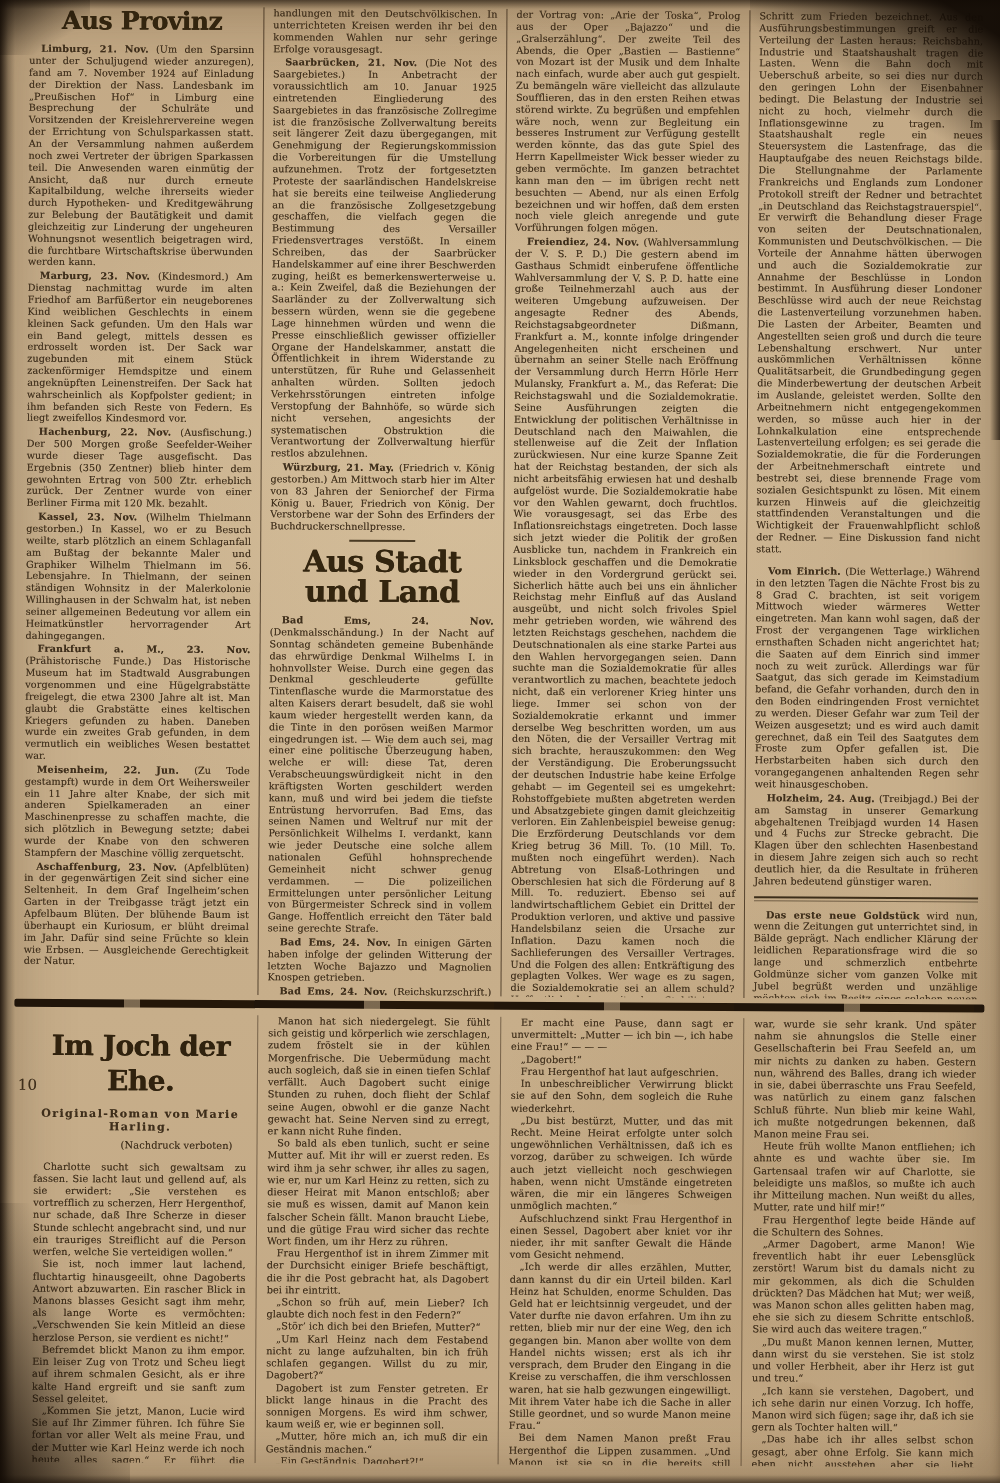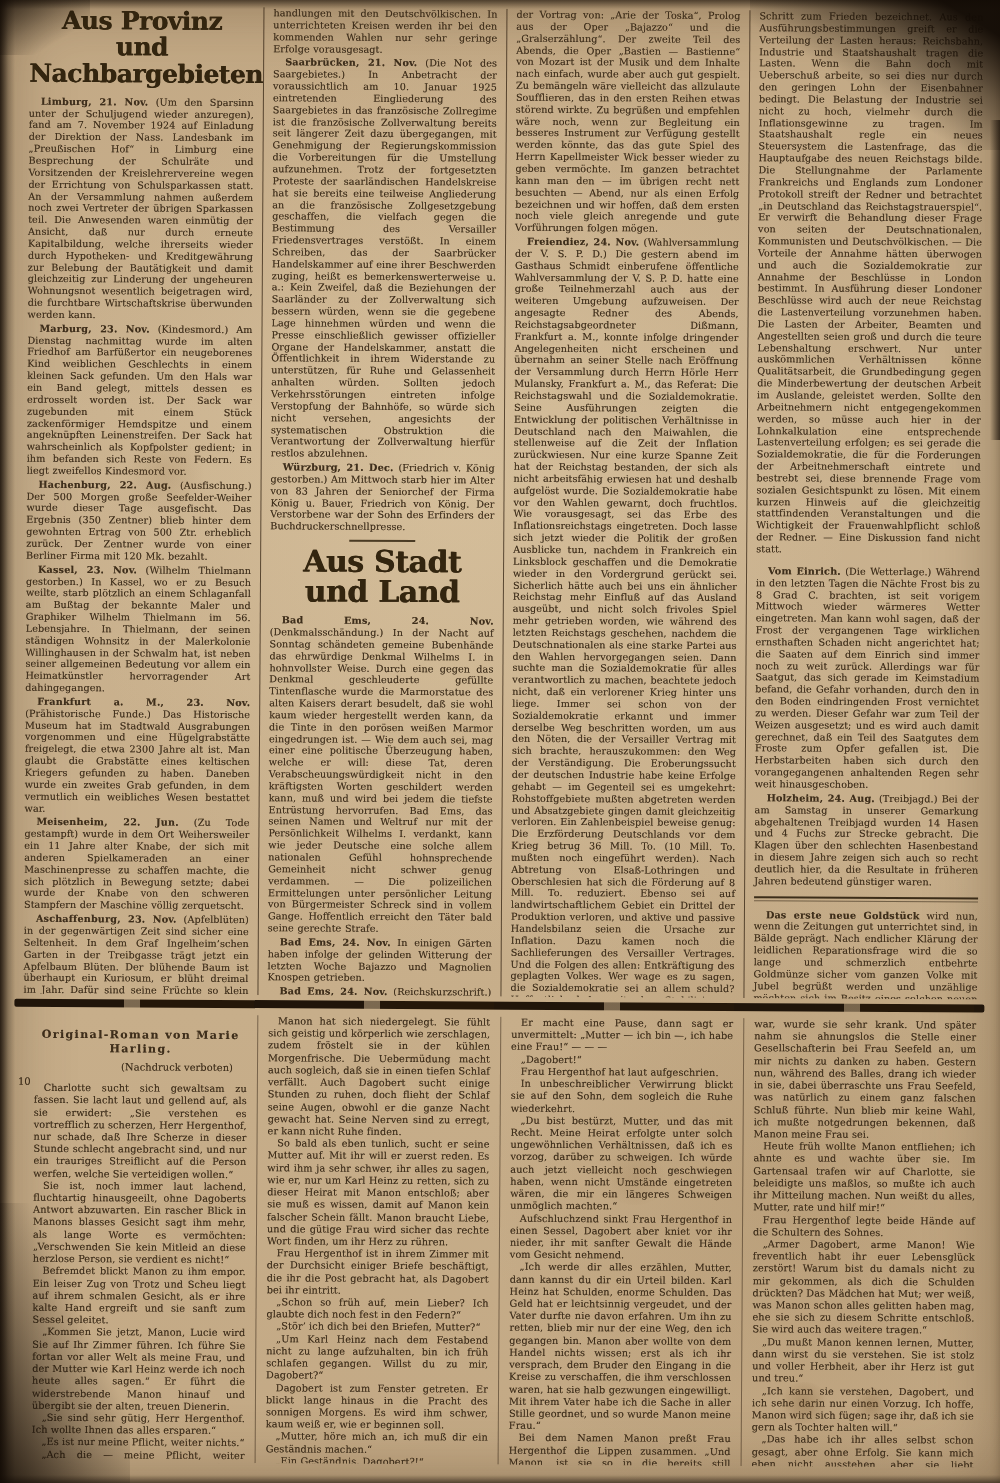--- a/index.html
+++ b/index.html
@@ -28,21 +28,21 @@
   .gap{height:8px;}
   .fbar{height:8px;margin:5px 2px 7px 0;background:
     repeating-linear-gradient(90deg,#20150a 0 110px,rgba(32,21,10,0.45) 110px 126px,#241709 126px 240px);
     border-radius:2px;}
   .feuil{display:flex;height:448px;overflow:hidden;}
   .fcol{flex:0 0 243px;box-sizing:border-box;padding:0 10px;overflow:hidden;height:100%;
     font-size:9.7px;line-height:1.26;text-align:justify;letter-spacing:0.1px;color:#3e2e1b;}
   .fcol.frule{border-left:1px solid rgba(55,38,21,0.55);}
   .fcol1{padding-left:20px;}
   .fhead{position:relative;margin:14px 0 6px;}
-  .fnum{position:absolute;left:-16px;top:48px;font-size:10px;}
+  .fnum{position:absolute;left:-16px;top:48px;font-size:15px;}
   .ftitle{text-align:center;font-weight:bold;font-size:28px;letter-spacing:-0.5px;color:#30220e;text-shadow:0.5px 0 0 #30220e;margin-bottom:8px;}
   .fby{text-align:center;font-weight:bold;font-size:11px;letter-spacing:1.4px;}
   .fnote{text-align:right;padding-right:14px;font-size:9.8px;margin:5px 0 9px;}
   .ftext{white-space:pre-line;}
   .ov{position:absolute;pointer-events:none;}
   .edge-left{left:0;top:0;bottom:0;width:15px;background:linear-gradient(90deg,rgba(22,14,7,0.85),rgba(22,14,7,0.25) 55%,rgba(0,0,0,0));}
   .edge-top{left:0;right:0;top:0;height:9px;background:linear-gradient(180deg,rgba(22,14,7,0.55),rgba(0,0,0,0));}
   .edge-bottom{left:0;right:0;bottom:0;height:8px;background:linear-gradient(0deg,rgba(22,14,7,0.5),rgba(0,0,0,0));}
   .corner-tr{right:0;top:0;width:250px;height:150px;background:linear-gradient(to bottom left,rgba(18,11,5,0.97) 12%,rgba(18,11,5,0.45) 34%,rgba(0,0,0,0) 58%);}
   .edge-right{right:0;top:120px;width:10px;height:320px;background:linear-gradient(270deg,rgba(22,14,7,0.7),rgba(0,0,0,0));}
@@ -59,36 +59,35 @@
 
 <div class="photo">
   <div class="paper">
     <div class="content ink">
 
       <section class="main">
 
         <div class="col">
           <h1 class="head1">
             <span>Aus Provinz</span>
-            <span>und Nachbargebieten</span>
           </h1>
           <p class="art"><span class="dl">Limburg, 21. Nov.</span><span> (Um den Sparsinn unter der Schuljugend wieder anzuregen), fand am 7. November 1924 auf Einladung der Direktion der Nass. Landesbank im „Preußischen Hof“ in Limburg eine Besprechung der Schulräte und Vorsitzenden der Kreislehrervereine wegen der Errichtung von Schulsparkassen statt. An der Versammlung nahmen außerdem noch zwei Vertreter der übrigen Sparkassen teil. Die Anwesenden waren einmütig der Ansicht, daß nur durch erneute Kapitalbildung, welche ihrerseits wieder durch Hypotheken- und Kreditgewährung zur Belebung der Bautätigkeit und damit gleichzeitig zur Linderung der ungeheuren Wohnungsnot wesentlich beigetragen wird, die furchtbare Wirtschaftskrise überwunden werden kann.</span></p>
           <p class="art"><span class="dl">Marburg, 23. Nov.</span><span> (Kindesmord.) Am Dienstag nachmittag wurde im alten Friedhof am Barfüßertor ein neugeborenes Kind weiblichen Geschlechts in einem kleinen Sack gefunden. Um den Hals war ein Band gelegt, mittels dessen es erdrosselt worden ist. Der Sack war zugebunden mit einem Stück zackenförmiger Hemdspitze und einem angeknüpften Leinenstreifen. Der Sack hat wahrscheinlich als Kopfpolster gedient; in ihm befanden sich Reste von Federn. Es liegt zweifellos Kindesmord vor.</span></p>
-          <p class="art"><span class="dl">Hachenburg, 22. Aug.</span><span> (Ausfischung.) Der 500 Morgen große Seefelder-Weiher wurde dieser Tage ausgefischt. Das Ergebnis (350 Zentner) blieb hinter dem gewohnten Ertrag von 500 Ztr. erheblich zurück. Der Zentner wurde von einer Berliner Firma mit 120 Mk. bezahlt.</span></p>
+          <p class="art"><span class="dl">Hachenburg, 22. Nov.</span><span> (Ausfischung.) Der 500 Morgen große Seefelder-Weiher wurde dieser Tage ausgefischt. Das Ergebnis (350 Zentner) blieb hinter dem gewohnten Ertrag von 500 Ztr. erheblich zurück. Der Zentner wurde von einer Berliner Firma mit 120 Mk. bezahlt.</span></p>
           <p class="art"><span class="dl">Kassel, 23. Nov.</span><span> (Wilhelm Thielmann gestorben.) In Kassel, wo er zu Besuch weilte, starb plötzlich an einem Schlaganfall am Bußtag der bekannte Maler und Graphiker Wilhelm Thielmann im 56. Lebensjahre. In Thielmann, der seinen ständigen Wohnsitz in der Malerkolonie Willinghausen in der Schwalm hat, ist neben seiner allgemeinen Bedeutung vor allem ein Heimatkünstler hervorragender Art dahingegangen.</span></p>
           <p class="art"><span class="dl">Frankfurt a. M., 23. Nov.</span><span> (Prähistorische Funde.) Das Historische Museum hat im Stadtwald Ausgrabungen vorgenommen und eine Hügelgrabstätte freigelegt, die etwa 2300 Jahre alt ist. Man glaubt die Grabstätte eines keltischen Kriegers gefunden zu haben. Daneben wurde ein zweites Grab gefunden, in dem vermutlich ein weibliches Wesen bestattet war.</span></p>
           <p class="art"><span class="dl">Meisenheim, 22. Jun.</span><span> (Zu Tode gestampft) wurde in dem Ort Weihersweiler ein 11 Jahre alter Knabe, der sich mit anderen Spielkameraden an einer Maschinenpresse zu schaffen machte, die sich plötzlich in Bewegung setzte; dabei wurde der Knabe von den schweren Stampfern der Maschine völlig zerquetscht.</span></p>
           <p class="art"><span class="dl">Aschaffenburg, 23. Nov.</span><span> (Apfelblüten) in der gegenwärtigen Zeit sind sicher eine Seltenheit. In dem Graf Ingelheim’schen Garten in der Treibgasse trägt jetzt ein Apfelbaum Blüten. Der blühende Baum ist überhaupt ein Kuriosum, er blüht dreimal im Jahr. Dafür sind seine Früchte so klein wie Erbsen. — Ausgleichende Gerechtigkeit der Natur.</span></p>
 
         </div>
 
         <div class="col rule">
           <p class="art noind"><span>handlungen mit den Deutschvölkischen. In unterrichteten Kreisen werden ihr bei den kommenden Wahlen nur sehr geringe Erfolge vorausgesagt.</span></p>
           <p class="art"><span class="dl">Saarbrücken, 21. Nov.</span><span> (Die Not des Saargebietes.) In Anbetracht der voraussichtlich am 10. Januar 1925 eintretenden Eingliederung des Saargebietes in das französische Zollregime ist die französische Zollverwaltung bereits seit längerer Zeit dazu übergegangen, mit Genehmigung der Regierungskommission die Vorbereitungen für die Umstellung aufzunehmen. Trotz der fortgesetzten Proteste der saarländischen Handelskreise hat sie bereits eine teilweise Angliederung an die französische Zollgesetzgebung geschaffen, die vielfach gegen die Bestimmung des Versailler Friedensvertrages verstößt. In einem Schreiben, das der Saarbrücker Handelskammer auf eine ihrer Beschwerden zuging, heißt es bemerkenswerterweise u. a.: Kein Zweifel, daß die Beziehungen der Saarländer zu der Zollverwaltung sich bessern würden, wenn sie die gegebene Lage hinnehmen würden und wenn die Presse einschließlich gewisser offizieller Organe der Handelskammer, anstatt die Öffentlichkeit in ihrem Widerstande zu unterstützen, für Ruhe und Gelassenheit anhalten würden. Sollten jedoch Verkehrsstörungen eintreten infolge Verstopfung der Bahnhöfe, so würde sich nicht versehen, angesichts der systematischen Obstruktion die Verantwortung der Zollverwaltung hierfür restlos abzulehnen.</span></p>
-          <p class="art"><span class="dl">Würzburg, 21. Dec.</span><span> (Friedrich v. König gestorben.) Am Mittwoch starb hier im Alter von 83 Jahren der Seniorchef der Firma König u. Bauer, Friedrich von König. Der Verstorbene war der Sohn des Erfinders der Buchdruckerschnellpresse.</span></p>
+          <p class="art"><span class="dl">Würzburg, 21. May.</span><span> (Friedrich v. König gestorben.) Am Mittwoch starb hier im Alter von 83 Jahren der Seniorchef der Firma König u. Bauer, Friedrich von König. Der Verstorbene war der Sohn des Erfinders der Buchdruckerschnellpresse.</span></p>
           <div class="shortrule"></div>
           <h2 class="head2">Aus Stadt und Land</h2>
           <p class="art"><span class="dl">Bad Ems, 24. Nov.</span><span> (Denkmalsschändung.) In der Nacht auf Sonntag schändeten gemeine Bubenhände das ehrwürdige Denkmal Wilhelms I. in hohnvollster Weise. Durch eine gegen das Denkmal geschleuderte gefüllte Tintenflasche wurde die Marmorstatue des alten Kaisers derart besudelt, daß sie wohl kaum wieder hergestellt werden kann, da die Tinte in den porösen weißen Marmor eingedrungen ist. — Wie dem auch sei, mag einer eine politische Überzeugung haben, welche er will: diese Tat, deren Verabscheuungswürdigkeit nicht in den kräftigsten Worten geschildert werden kann, muß und wird bei jedem die tiefste Entrüstung hervorrufen. Bad Ems, das seinen Namen und Weltruf nur mit der Persönlichkeit Wilhelms I. verdankt, kann wie jeder Deutsche eine solche allem nationalen Gefühl hohnsprechende Gemeinheit nicht schwer genug verdammen. — Die polizeilichen Ermittelungen unter persönlicher Leitung von Bürgermeister Schreck sind in vollem Gange. Hoffentlich erreicht den Täter bald seine gerechte Strafe.</span></p>
           <p class="art"><span class="dl">Bad Ems, 24. Nov.</span><span> In einigen Gärten haben infolge der gelinden Witterung der letzten Woche Bajazzo und Magnolien Knospen getrieben.</span></p>
           <p class="art"><span class="dl">Bad Ems, 24. Nov.</span><span> (Reichskurzschrift.) Der vom hiesigen Gabelsberger Stenographenverein angesagte Kursus in Reichskurzschrift beginnt am Donnerstag den 26. Nov., abends 8 Uhr in der Fortbildungsschule. (Siehe Inserat.)</span></p>
 
         </div>
 
         <div class="col rule">
           <p class="art noind"><span>der Vortrag von: „Arie der Toska“, Prolog aus der Oper „Bajazzo“ und die „Gralserzählung“. Der zweite Teil des Abends, die Oper „Bastien — Bastienne“ von Mozart ist der Musik und dem Inhalte nach einfach, wurde aber auch gut gespielt. Zu bemängeln wäre vielleicht das allzulaute Soufflieren, das in den ersten Reihen etwas störend wirkte. Zu begrüßen und empfehlen wäre noch, wenn zur Begleitung ein besseres Instrument zur Verfügung gestellt werden könnte, das das gute Spiel des Herrn Kapellmeister Wick besser wieder zu geben vermöchte. Im ganzen betrachtet kann man den — im übrigen recht nett besuchten — Abend, nur als einen Erfolg bezeichnen und wir hoffen, daß dem ersten noch viele gleich anregende und gute Vorführungen folgen mögen.</span></p>
@@ -106,20 +105,21 @@
 
       </section>
 
       <div class="fbar"></div>
 
       <section class="feuil">
 
         <div class="fcol fcol1">
           <div class="fhead">
             <span class="fnum">10</span>
+            <div class="ftitle">Im Joch der Ehe.</div>
             <div class="fby">Original-Roman von Marie Harling.</div>
             <div class="fnote">(Nachdruck verboten)</div>
           </div>
           <div class="ftext"> Charlotte sucht sich gewaltsam zu fassen. Sie lacht laut und gellend auf, als sie erwidert: „Sie verstehen es vortrefflich zu scherzen, Herr Hergenthof, nur schade, daß Ihre Scherze in dieser Stunde schlecht angebracht sind, und nur ein trauriges Streiflicht auf die Person werfen, welche Sie verteidigen wollen.“
  Sie ist, noch immer laut lachend, fluchtartig hinausgeeilt, ohne Dagoberts Antwort abzuwarten. Ein rascher Blick in Manons blasses Gesicht sagt ihm mehr, als lange Worte es vermöchten: „Verschwenden Sie kein Mitleid an diese herzlose Person, sie verdient es nicht!“
  Befremdet blickt Manon zu ihm empor. Ein leiser Zug von Trotz und Scheu liegt auf ihrem schmalen Gesicht, als er ihre kalte Hand ergreift und sie sanft zum Sessel geleitet.
  „Kommen Sie jetzt, Manon, Lucie wird Sie auf Ihr Zimmer führen. Ich führe Sie fortan vor aller Welt als meine Frau, und der Mutter wie Karl Heinz werde ich noch heute alles sagen.“ Er führt die widerstrebende Manon hinauf und übergibt sie der alten, treuen Dienerin.
  „Sie sind sehr gütig, Herr Hergenthof. Ich wollte Ihnen das alles ersparen.“
  „Es ist nur meine Pflicht, weiter nichts.“
  „Ach die — meine Pflicht, weiter nichts!“ Mit diesem Schmerz sieht Manon immer wieder die Worte vor sich; sie fühlt, wie wenig sie in diesem Hause willkommen ist, und doch kann sie den Umständen in dieser Weise nicht entrinnen. Darum will sie auch dem alten Herrn in diesem Hause nichts schulden, es sei denn die schweren Umstände, die ihr dies alles aufgezwungen haben.</div>

